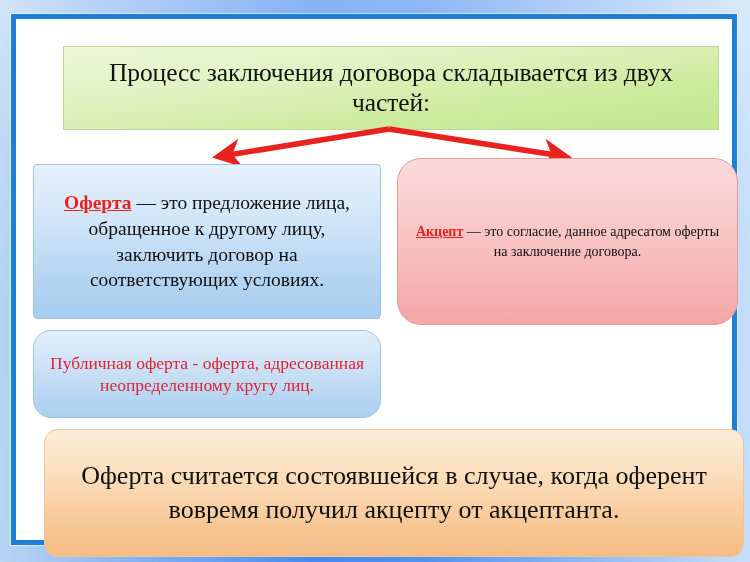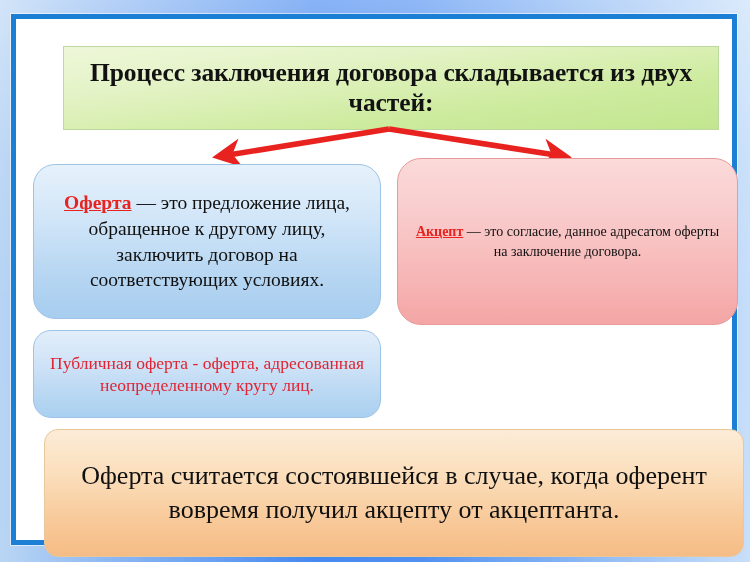--- a/index.html
+++ b/index.html
@@ -66,21 +66,20 @@
     align-items: center;
     justify-content: center;
     text-align: center;
     padding: 0 14px;
   }
   .title-box .title-text {
     font-size: 25.5px;
     line-height: 1.18;
     color: #121212;
     letter-spacing: -0.1px;
-    font-weight: bold;
   }
 
   
   .arrows {
     position: absolute;
     left: 180px;
     top: 104px;
     width: 394px;
     height: 48px;
     pointer-events: none;
@@ -95,21 +94,21 @@
     justify-content: center;
     text-align: center;
   }
   .box .body { width: 100%; }
 
   .box-offer {
     left: 17px;
     top: 145px;
     width: 348px;
     height: 155px;
-    border-radius: 22px;
+    border-radius: 4px;
     border: 1px solid #9dc3e6;
     background:
       linear-gradient(to bottom,
         #e6f1fb 0%,
         #d2e6f8 34%,
         #b6d6f2 72%,
         #a7cdef 100%);
     padding: 6px 15px;
   }
   .box-offer .body {

